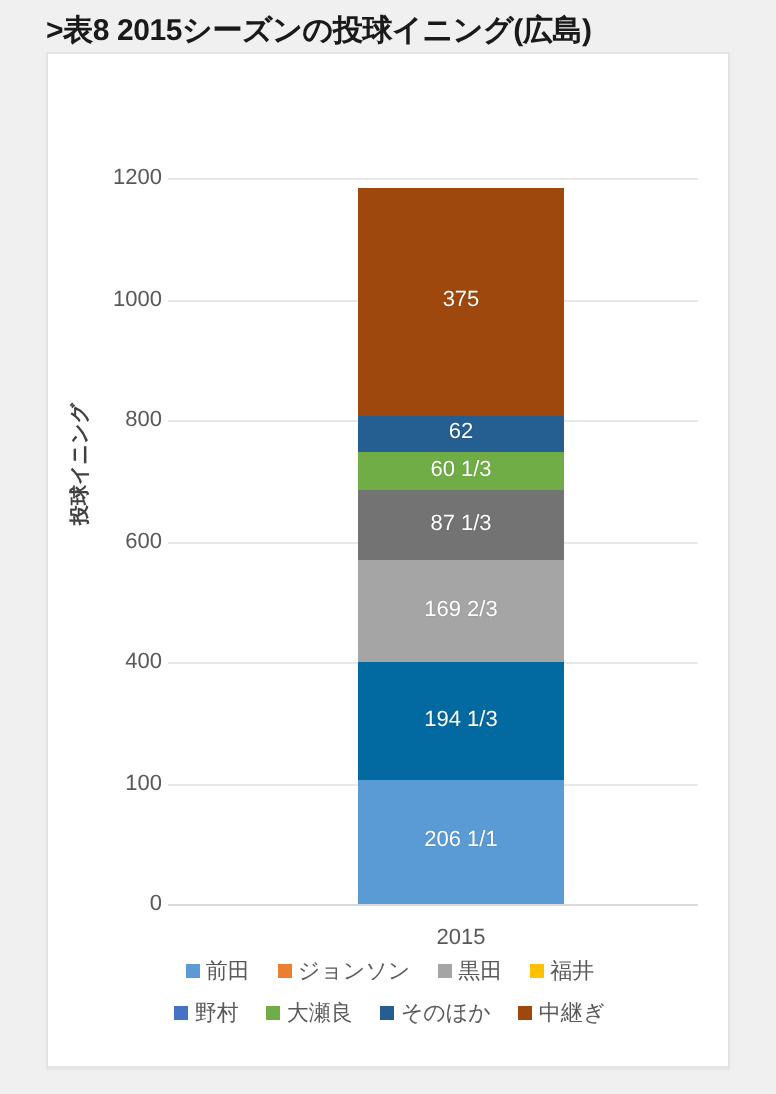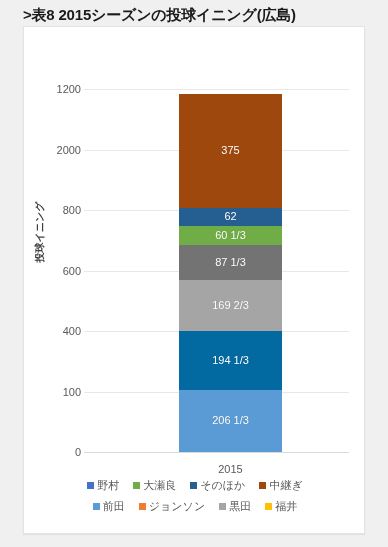--- a/index.html
+++ b/index.html
@@ -164,21 +164,21 @@
         <div class="gridline" style="top: 183px;"></div>
         <div class="gridline" style="top: 122.5px;"></div>
         <div class="gridline" style="top: 62px;"></div>
       </div>
     <div id="yticks">
         <div class="ytick" style="top: 425px;">0</div>
         <div class="ytick" style="top: 364.5px;">100</div>
         <div class="ytick" style="top: 304px;">400</div>
         <div class="ytick" style="top: 243.5px;">600</div>
         <div class="ytick" style="top: 183px;">800</div>
-        <div class="ytick" style="top: 122.5px;">2000</div>
+        <div class="ytick" style="top: 122.5px;">1000</div>
         <div class="ytick" style="top: 62px;">1200</div>
       </div>
 
     <div id="y-axis-title">投球イニング</div>
 
     <div id="stacked-bar" style="bottom: 15px;">
         <div class="bar-segment" style="height: 113.438px; background: rgb(158, 72, 14);">
           <span class="seg-label">375</span>
         </div>
         <div class="bar-segment" style="height: 18.755px; background: rgb(37, 94, 145);">
@@ -190,59 +190,59 @@
         <div class="bar-segment" style="height: 35px; background: #737373;">
           <span class="seg-label">87 1/3</span>
         </div>
         <div class="bar-segment" style="height: 51.3242px; background: rgb(165, 165, 165);">
           <span class="seg-label">169 2/3</span>
         </div>
         <div class="bar-segment" style="height: 58.7858px; background: #0369a1;">
           <span class="seg-label">194 1/3</span>
         </div>
         <div class="bar-segment" style="height: 62.4158px; background: rgb(91, 155, 213);">
-          <span class="seg-label">206 1/3</span>
+          <span class="seg-label">206 1/1</span>
         </div>
       </div>
 
     <div id="x-tick-label">2015</div>
   </div>
 
   <div id="legend">
       <div class="legend-row">
         <div class="legend-item">
+          <span class="legend-swatch" style="background: rgb(91, 155, 213);"></span>
+          <span class="legend-text">前田</span>
+        </div>
+        <div class="legend-item">
+          <span class="legend-swatch" style="background: rgb(237, 125, 49);"></span>
+          <span class="legend-text">ジョンソン</span>
+        </div>
+        <div class="legend-item">
+          <span class="legend-swatch" style="background: rgb(165, 165, 165);"></span>
+          <span class="legend-text">黒田</span>
+        </div>
+        <div class="legend-item">
+          <span class="legend-swatch" style="background: rgb(255, 192, 0);"></span>
+          <span class="legend-text">福井</span>
+        </div>
+      </div>
+      <div class="legend-row">
+        <div class="legend-item">
           <span class="legend-swatch" style="background: rgb(68, 114, 196);"></span>
           <span class="legend-text">野村</span>
         </div>
         <div class="legend-item">
           <span class="legend-swatch" style="background: rgb(112, 173, 71);"></span>
           <span class="legend-text">大瀬良</span>
         </div>
         <div class="legend-item">
           <span class="legend-swatch" style="background: rgb(37, 94, 145);"></span>
           <span class="legend-text">そのほか</span>
         </div>
         <div class="legend-item">
           <span class="legend-swatch" style="background: rgb(158, 72, 14);"></span>
           <span class="legend-text">中継ぎ</span>
         </div>
       </div>
-      <div class="legend-row">
-        <div class="legend-item">
-          <span class="legend-swatch" style="background: rgb(91, 155, 213);"></span>
-          <span class="legend-text">前田</span>
-        </div>
-        <div class="legend-item">
-          <span class="legend-swatch" style="background: rgb(237, 125, 49);"></span>
-          <span class="legend-text">ジョンソン</span>
-        </div>
-        <div class="legend-item">
-          <span class="legend-swatch" style="background: rgb(165, 165, 165);"></span>
-          <span class="legend-text">黒田</span>
-        </div>
-        <div class="legend-item">
-          <span class="legend-swatch" style="background: rgb(255, 192, 0);"></span>
-          <span class="legend-text">福井</span>
-        </div>
-      </div>
     </div>
 
 </div>
 
 </body></html>

